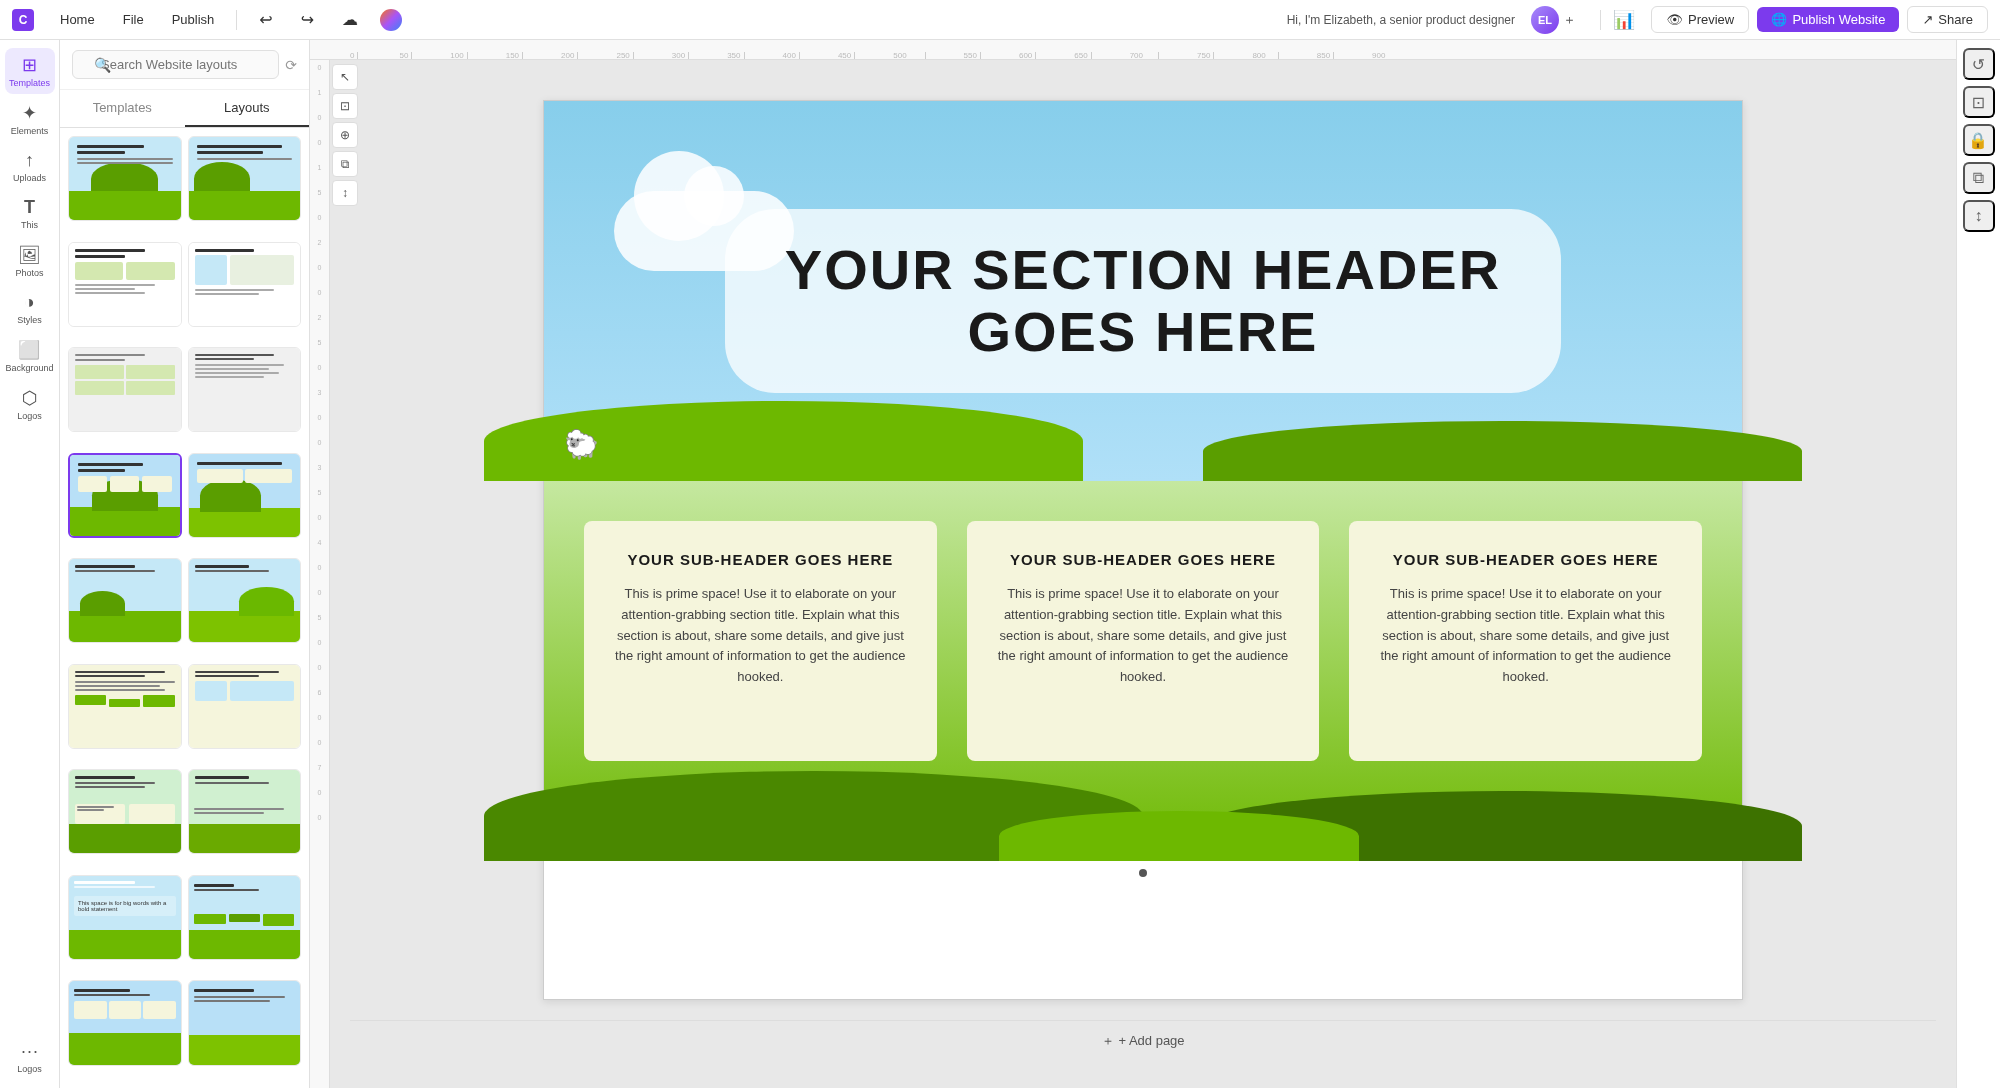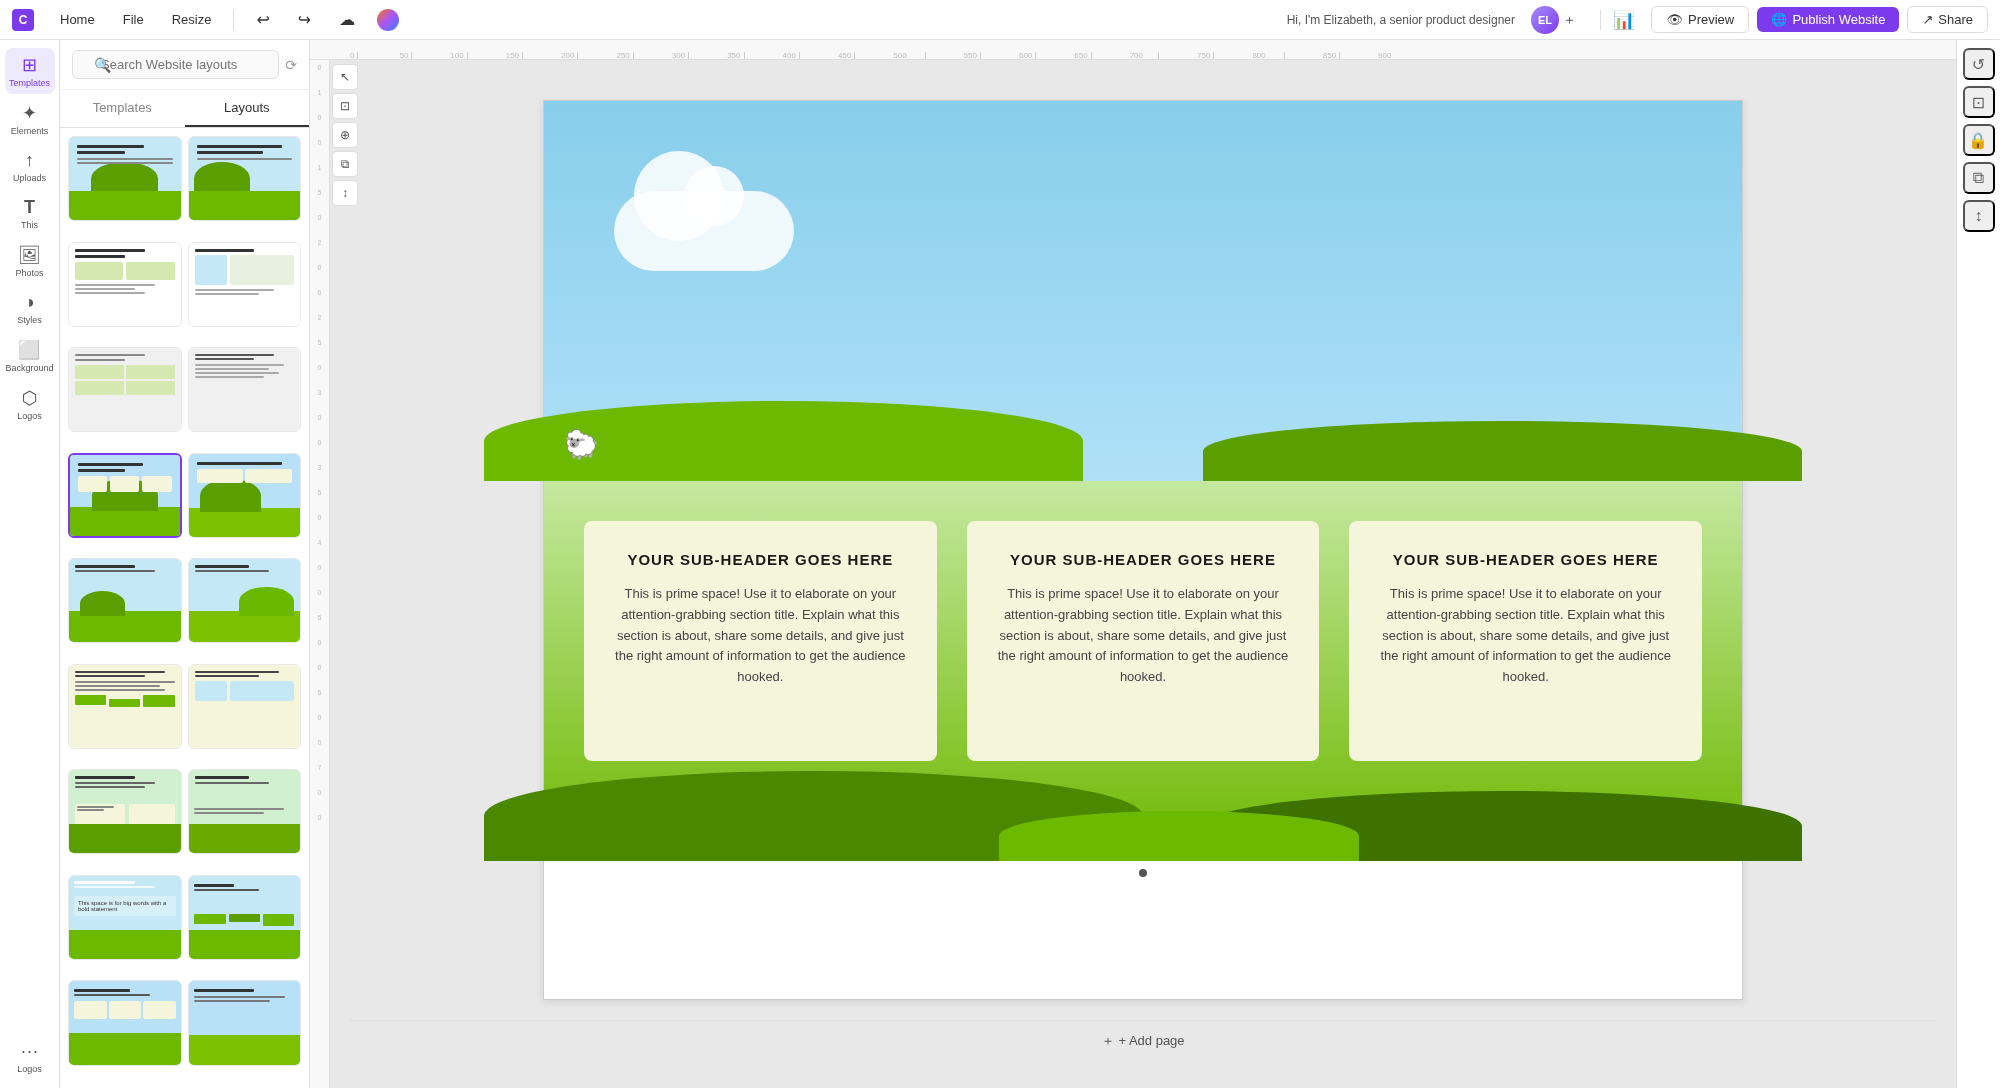--- a/index.html
+++ b/index.html
@@ -429,21 +429,21 @@
   <div class="nav-logo">
     <div class="nav-logo-icon">C</div>
   </div>
   <button class="nav-btn">
     <span>Home</span>
   </button>
   <button class="nav-btn">
     <span>File</span>
   </button>
   <button class="nav-btn">
-    <span>Resize</span>
+    <span>Publish</span>
   </button>
   <div class="nav-separator"></div>
   <button class="nav-btn" style="font-size:16px;">↩</button>
   <button class="nav-btn" style="font-size:16px;">↪</button>
   <button class="nav-btn" style="font-size:16px;">☁</button>
   <div class="nav-color-swatch" style="margin-left:4px;"></div>
   <div class="nav-spacer"></div>
   <span class="nav-user-info">Hi, I'm Elizabeth, a senior product designer</span>
   <div class="nav-avatar-group">
     <div class="nav-avatar">
@@ -798,21 +798,21 @@
           <span style="font-size:8px;color:#bbb;margin-right:3px;">550</span>
           <div style="width:1px;height:8px;background:#ccc;margin-right:38px;"></div>
           <span style="font-size:8px;color:#bbb;margin-right:3px;">600</span>
           <div style="width:1px;height:8px;background:#ccc;margin-right:38px;"></div>
           <span style="font-size:8px;color:#bbb;margin-right:3px;">650</span>
           <div style="width:1px;height:8px;background:#ccc;margin-right:38px;"></div>
           <span style="font-size:8px;color:#bbb;margin-right:15px;">700</span>
           <div style="width:1px;height:8px;background:#ccc;margin-right:38px;"></div>
           <span style="font-size:8px;color:#bbb;margin-right:3px;">750</span>
           <div style="width:1px;height:8px;background:#ccc;margin-right:38px;"></div>
-          <span style="font-size:8px;color:#bbb;margin-right:18px;">800</span>
+          <span style="font-size:8px;color:#bbb;margin-right:12px;">800</span>
           <div style="width:1px;height:8px;background:#ccc;margin-right:38px;"></div>
           <span style="font-size:8px;color:#bbb;margin-right:3px;">850</span>
           <div style="width:1px;height:8px;background:#ccc;margin-right:38px;"></div>
           <span style="font-size:8px;color:#bbb;margin-right:3px;">900</span>
         </div>
       </div>
     </div>
 
     <div style="display:flex;flex:1;overflow:hidden;position:relative;">
 
@@ -861,20 +861,26 @@
       <div class="canvas-scroll" style="overflow:auto;flex:1;padding:20px;">
 
         <div class="canvas-content">
 
           <div class="section-hero">
 
             <div class="cloud">
               <div class="cloud-shape"></div>
             </div>
 
+            <div class="title-bubble">
+              <h1 class="hero-title">
+                <span>YOUR SECTION HEADER</span><br>
+                <span>GOES HERE</span>
+              </h1>
+            </div>
 
             <div class="hero-hills"></div>
 
             <div class="sheep">🐑</div>
           </div>
 
           <div class="section-cards">
 
             <div style="position:absolute;bottom:0;left:-5%;width:55%;height:90px;background:#4a8800;border-radius:50% 50% 0 0;"></div>
             <div style="position:absolute;bottom:0;right:-5%;width:50%;height:70px;background:#3d7200;border-radius:50% 50% 0 0;"></div>

